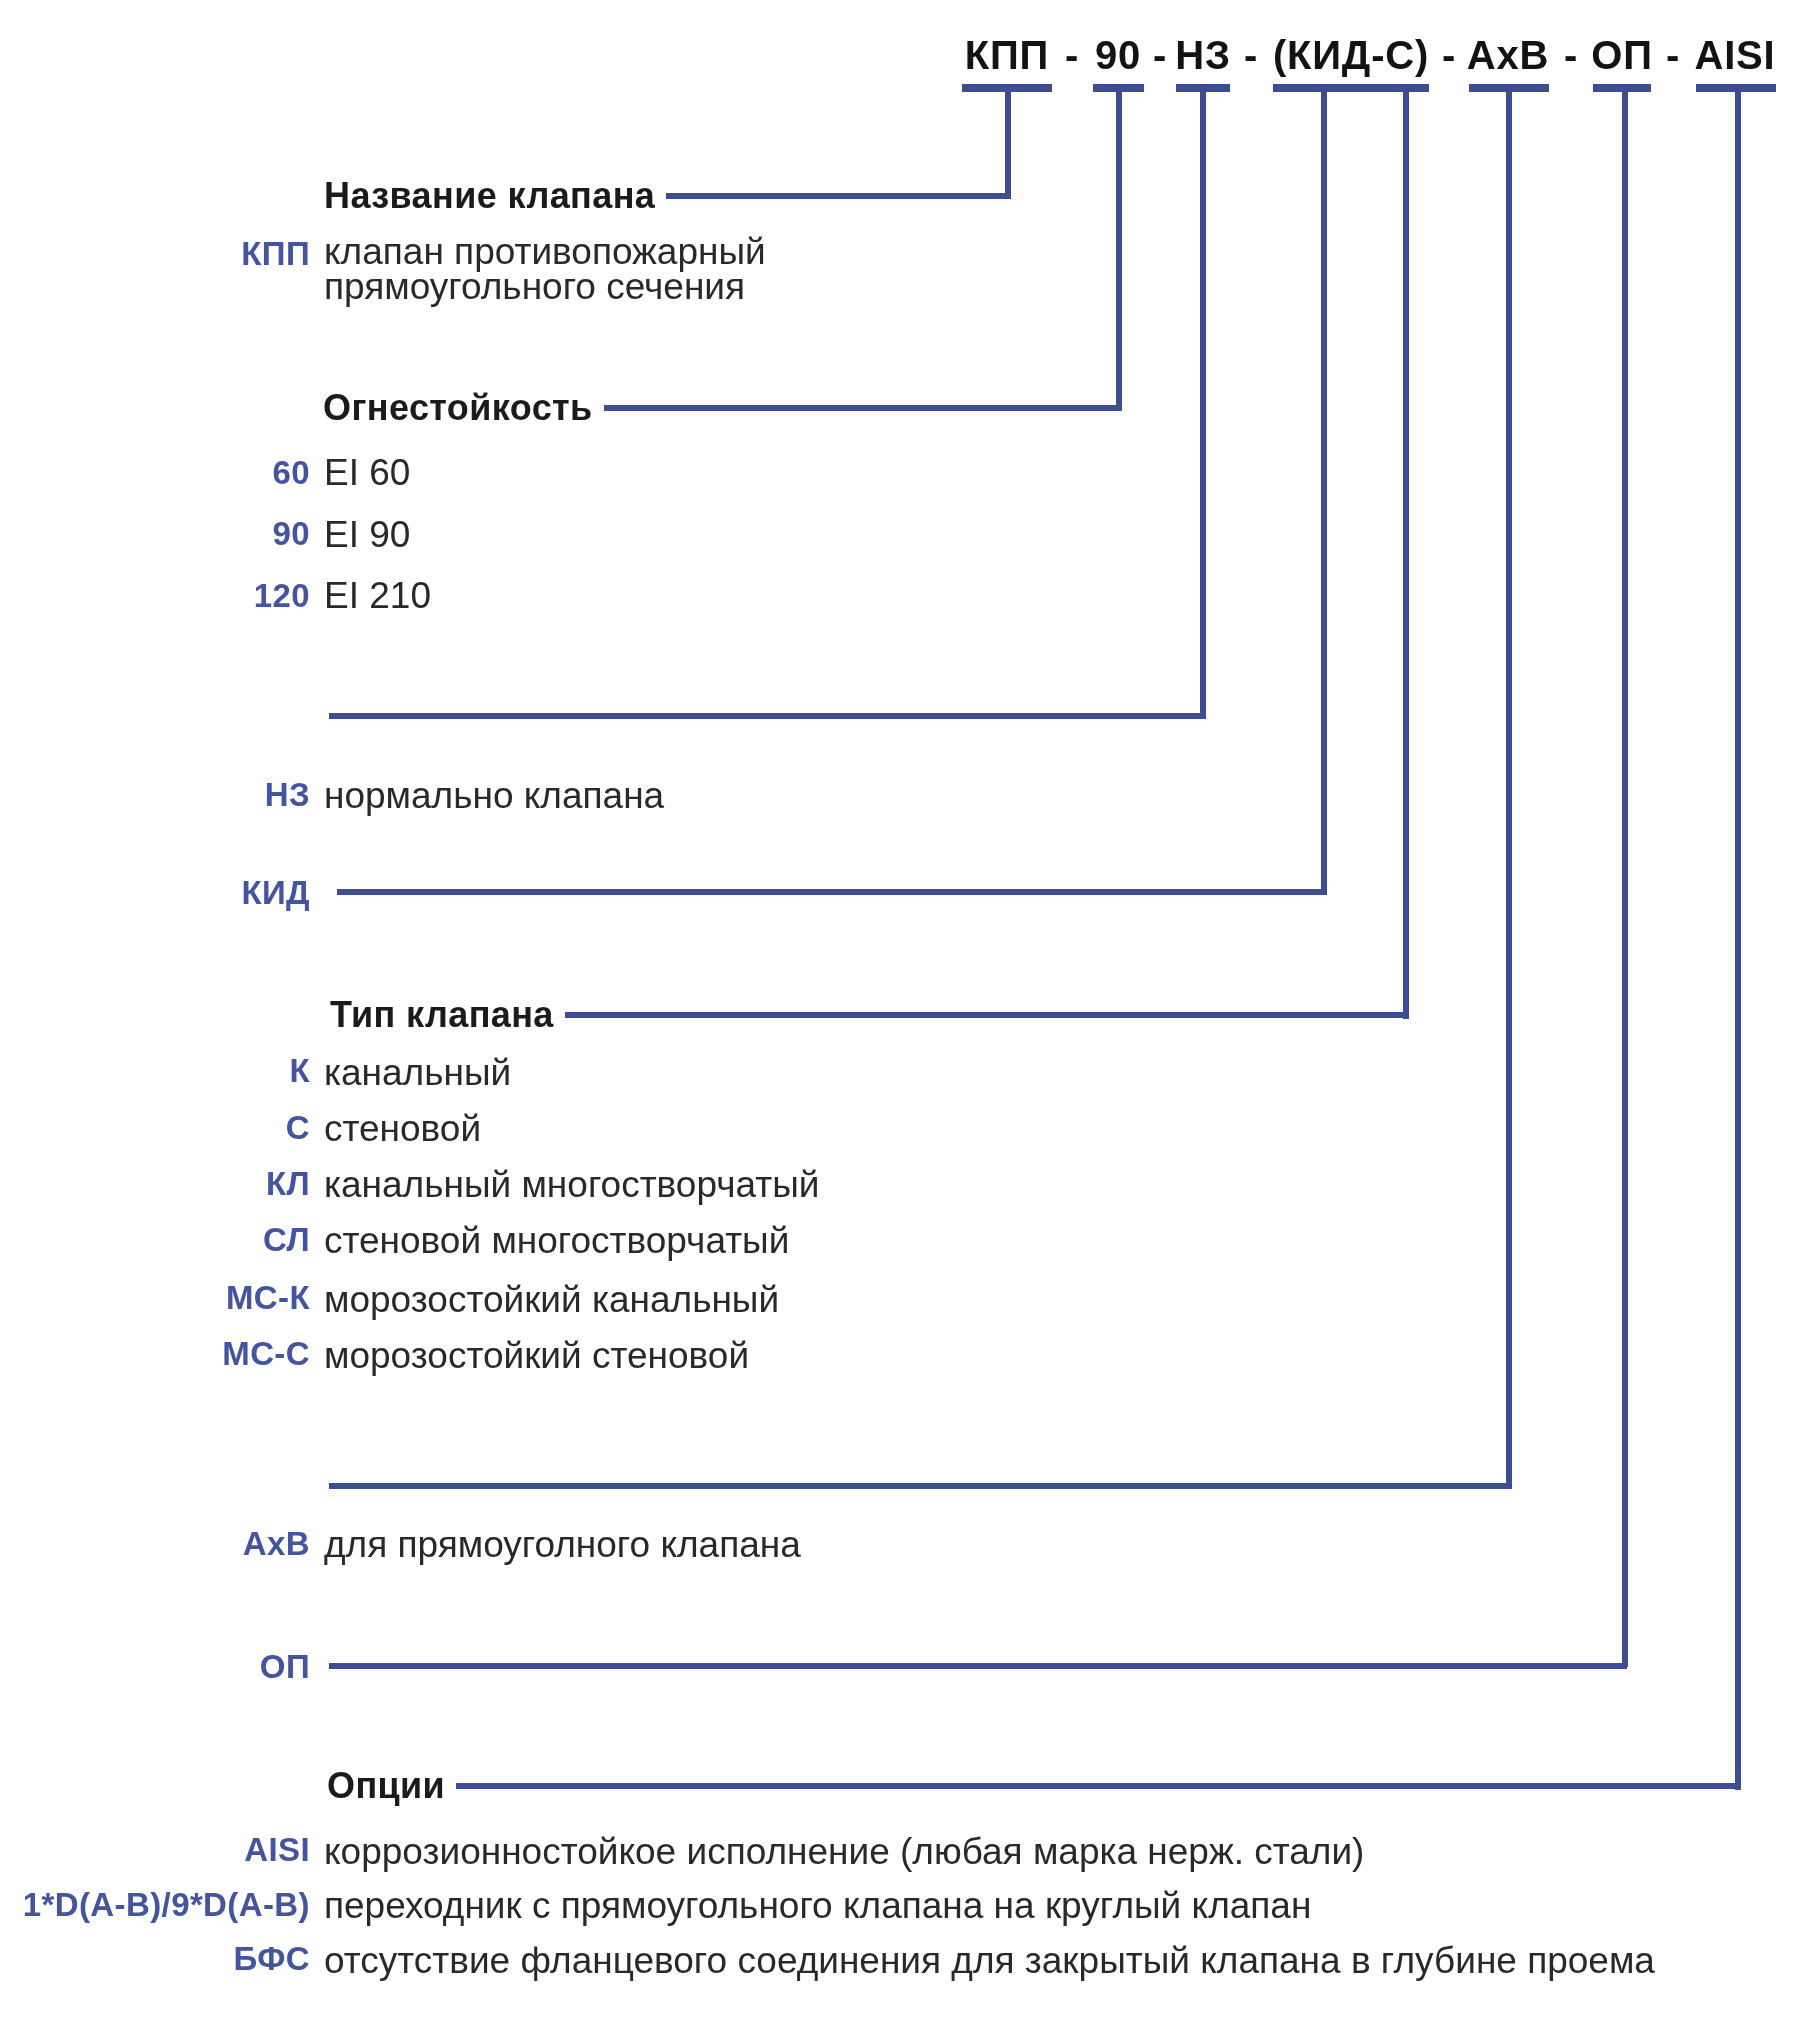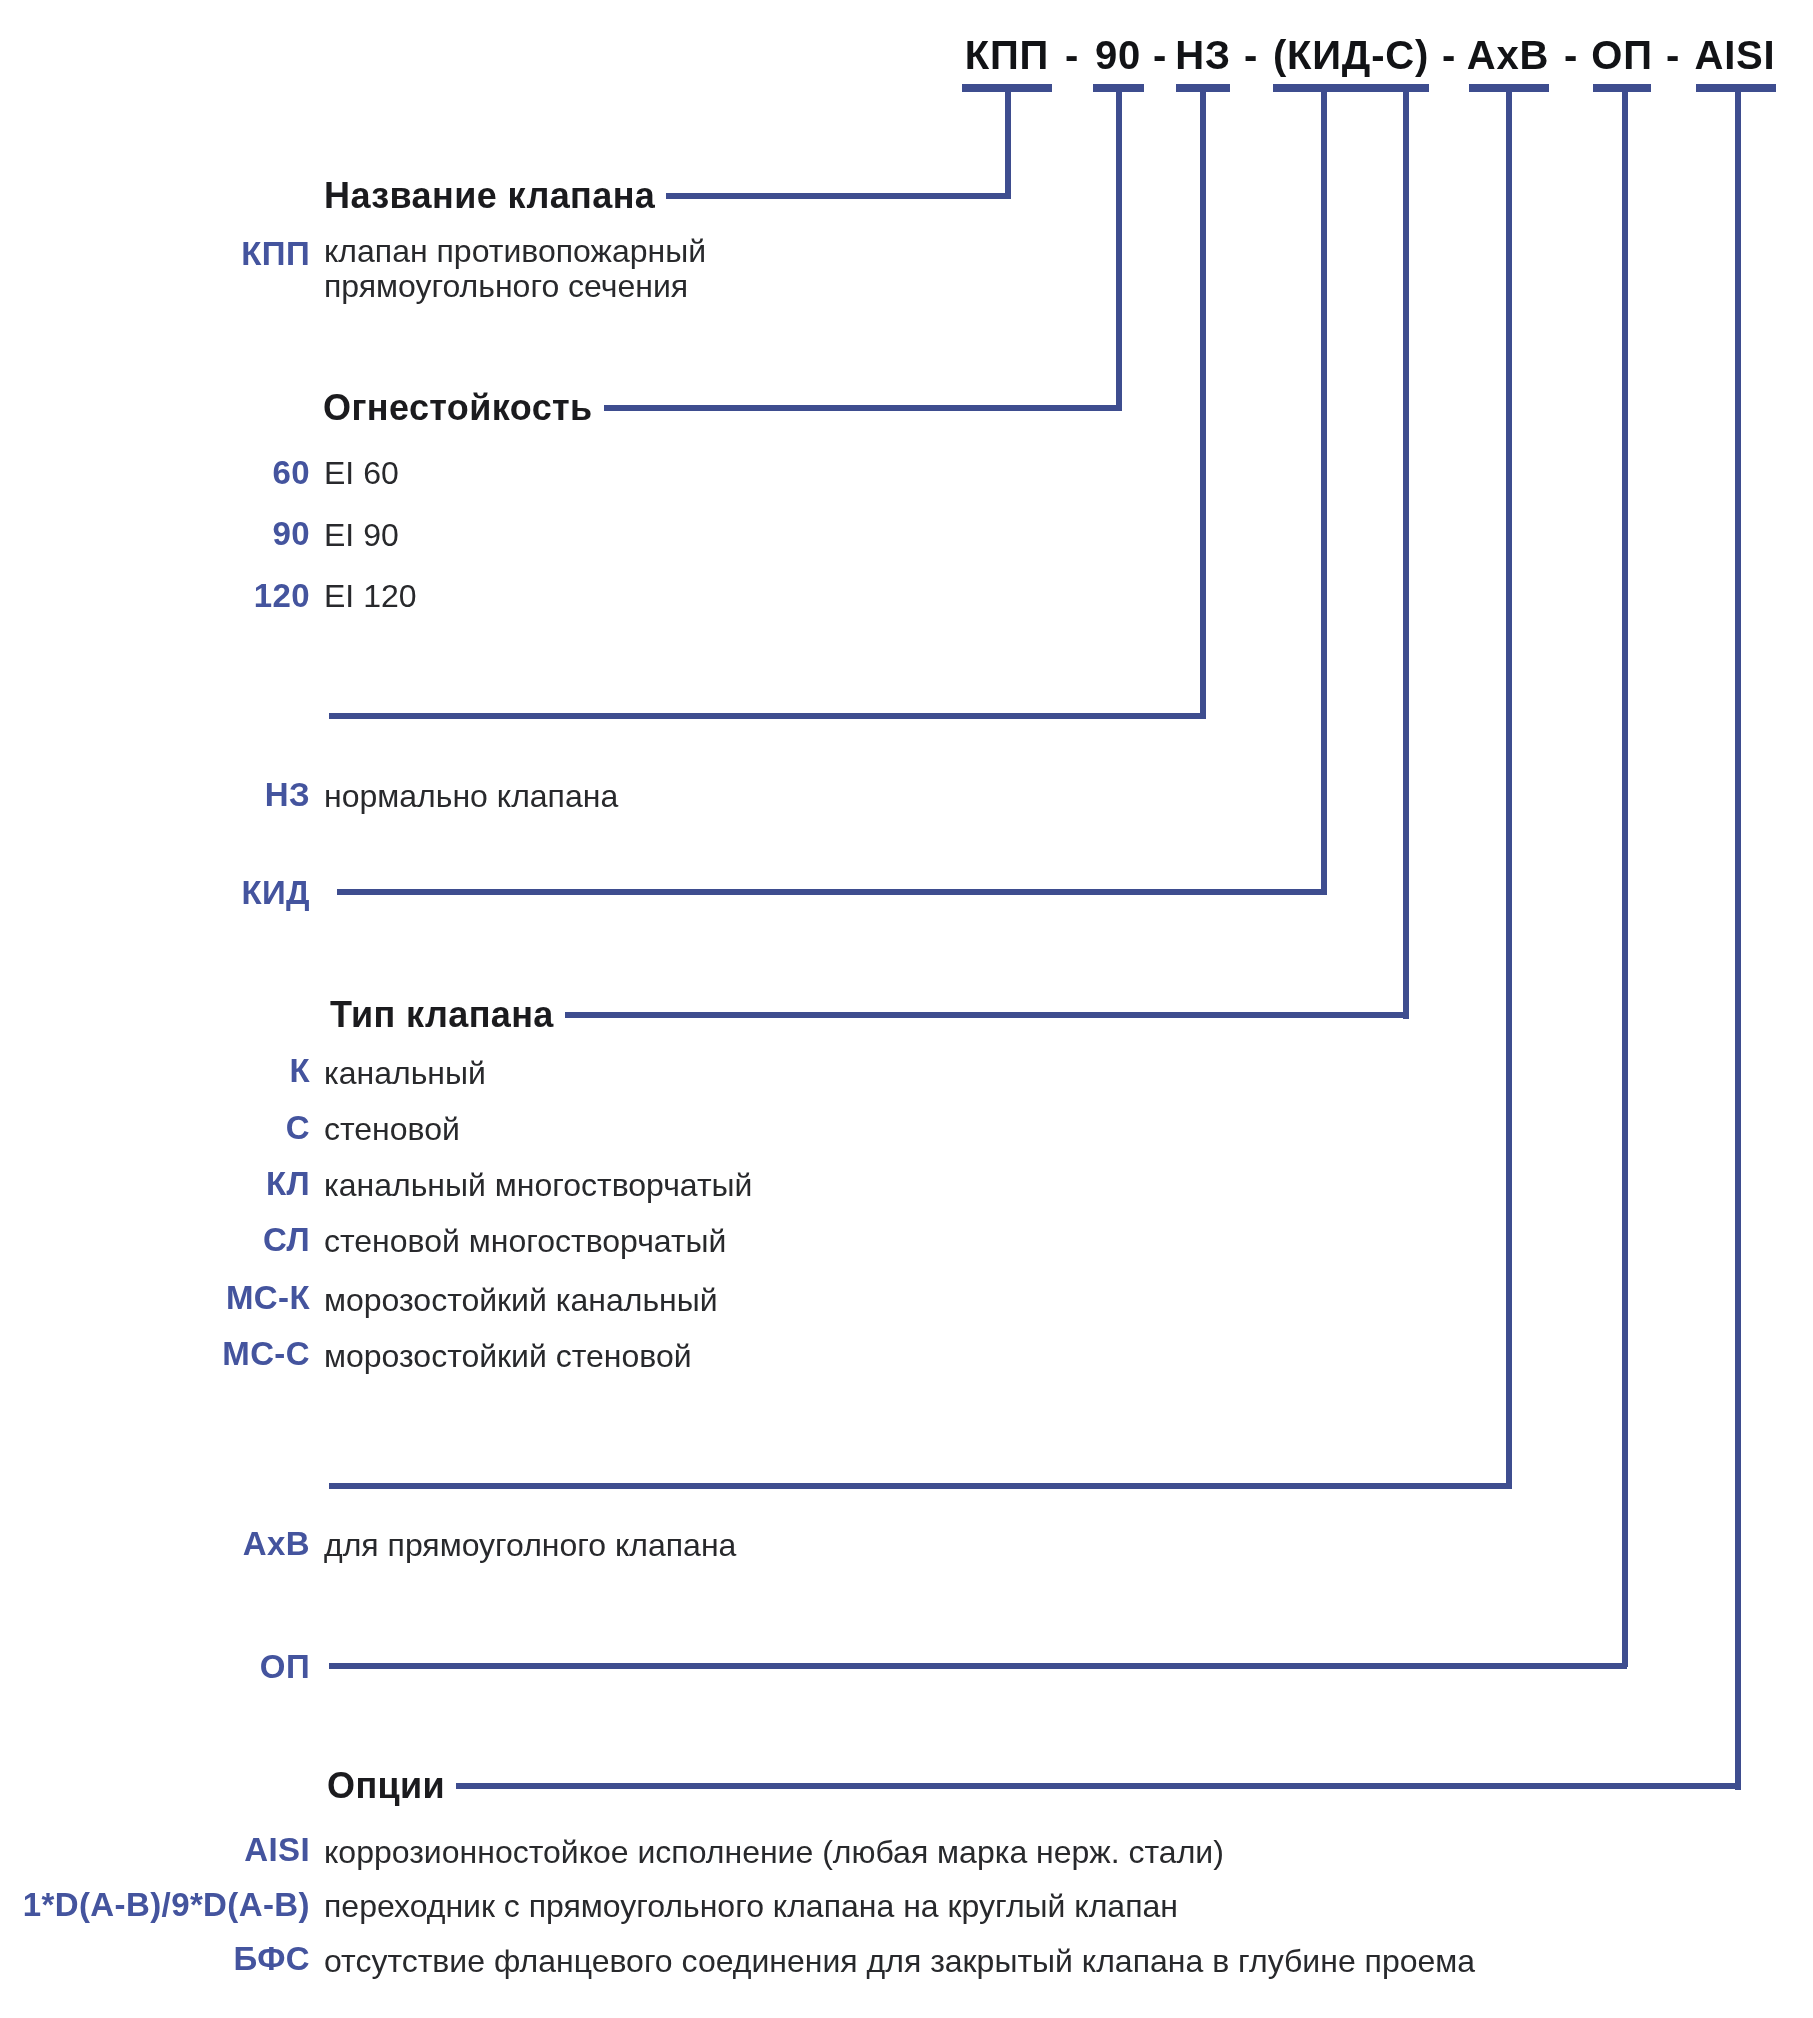--- a/index.html
+++ b/index.html
@@ -33,21 +33,21 @@
     color:var(--heading);white-space:nowrap;
   }
   
   .code{
     position:absolute;left:0;width:310px;text-align:right;
     font-weight:bold;font-size:33px;line-height:38px;letter-spacing:0.4px;
     color:var(--code);white-space:nowrap;
   }
   .desc{
     position:absolute;left:324px;
-    font-size:32px;line-height:36px;color:var(--body);
+    font-size:37px;line-height:36px;color:var(--body);
     white-space:pre-line;
   }
 </style>
 </head>
 <body>
 
 <div class="fseg" style="left:1007px">КПП</div>
 <div class="fdash" style="left:1072px">-</div>
 <div class="fseg" style="left:1118px">90</div>
 <div class="fdash" style="left:1160px">-</div>
@@ -88,21 +88,21 @@
 
 <div class="connector" style="left:323px;top:386px;width:798px">
   <div class="heading">Огнестойкость</div>
   <div class="lead"></div>
 </div>
 <div class="code" style="top:454px">60</div>
 <div class="desc" style="top:455px">EI 60</div>
 <div class="code" style="top:515px">90</div>
 <div class="desc" style="top:517px">EI 90</div>
 <div class="code" style="top:577px">120</div>
-<div class="desc" style="top:578px">EI 120</div>
+<div class="desc" style="top:578px">EI 210</div>
 
 <div class="connector" style="left:318px;top:694px;width:887px">
   <div class="lead"></div>
 </div>
 <div class="code" style="top:776px">НЗ</div>
 <div class="desc" style="top:778px">нормально клапана</div>
 
 <div class="code" style="top:874px">КИД</div>
 <div class="connector" style="left:326px;top:870px;width:1001px">
   <div class="lead"></div>

